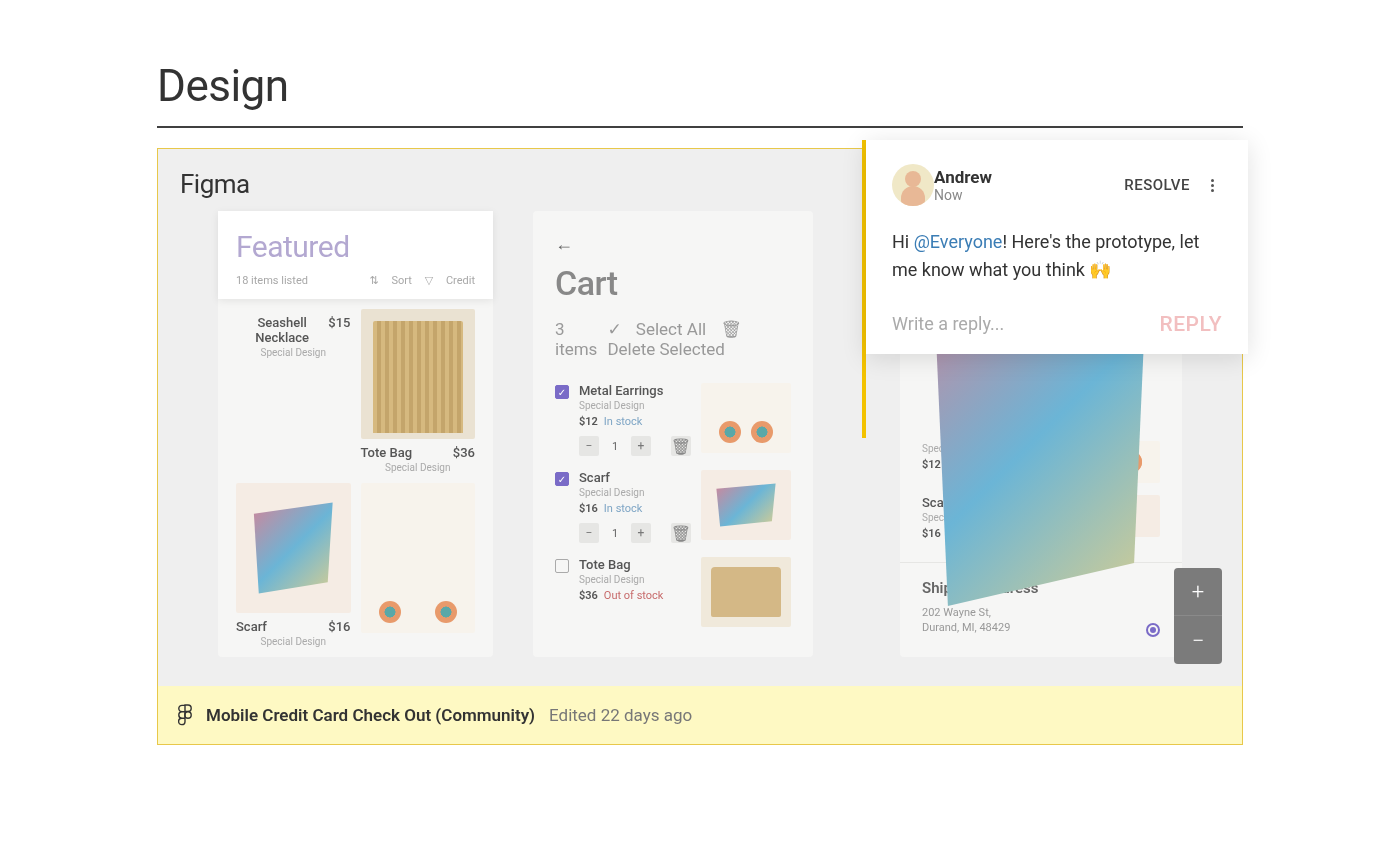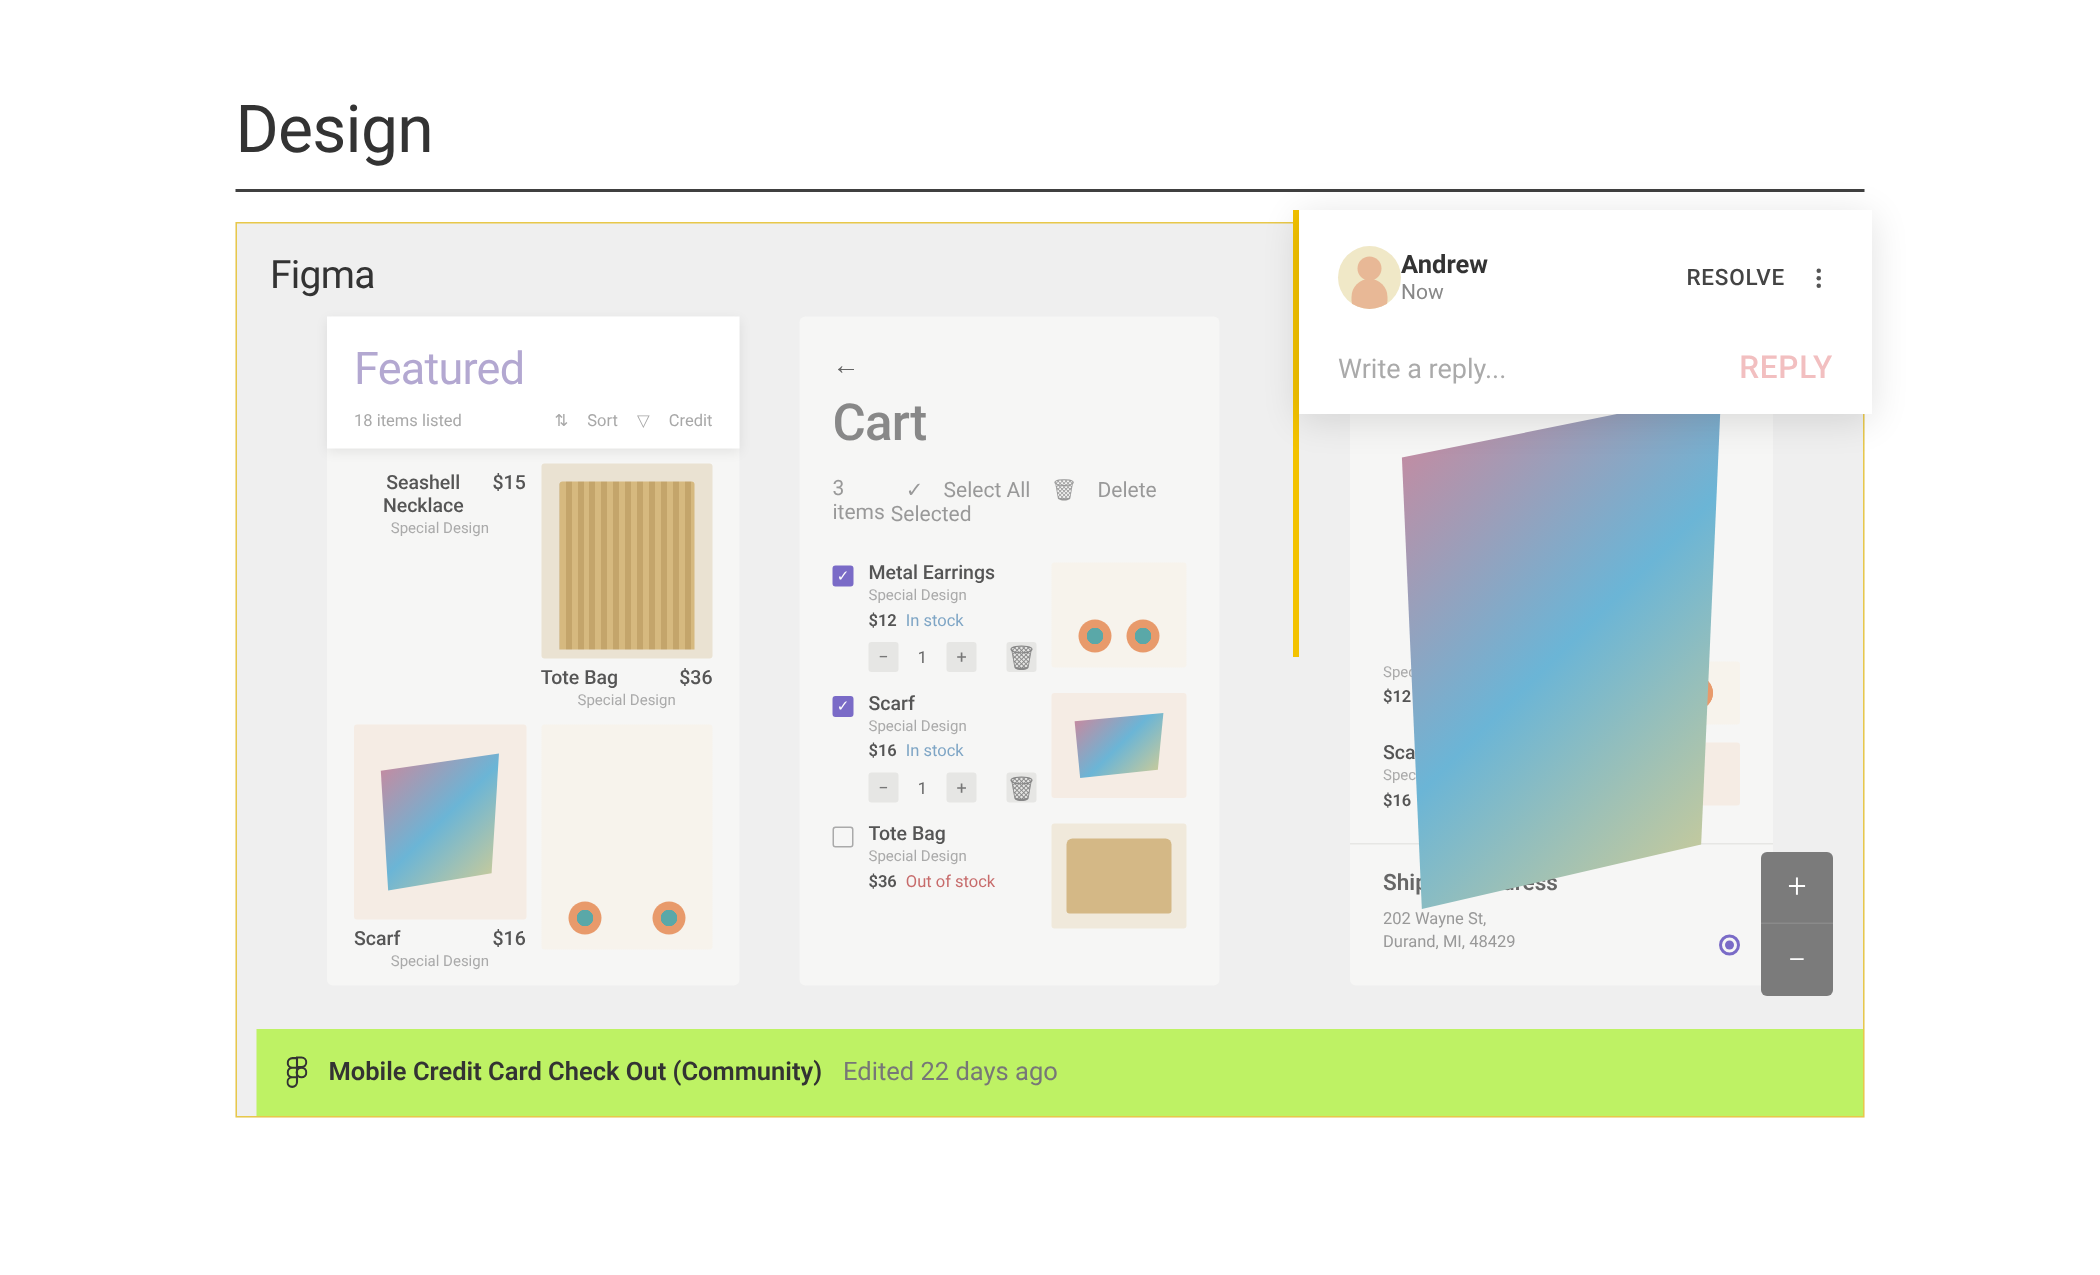--- a/index.html
+++ b/index.html
@@ -79,21 +79,21 @@
   .prod-row { display:flex; gap:10px; padding:0 18px; margin-top:10px;}
   .prod-cell { flex:1;text-align:center; }
   .prod-img { width:100%; height:130px; background:#e8dac4; border-radius:2px; position:relative;}
   .prod-name-line { display:flex; justify-content:space-between; font-size:13px; color:#555; margin-top:6px; font-weight:500;}
   .prod-tag { font-size:10px; color:#aaa; margin-top:2px;}
 
   
   .cart-top { padding:22px 22px 10px 22px; }
   .back-arrow { font-size:18px; color:#666; }
   .cart-title { font-size:34px; font-weight:500; color:#888; margin-top:8px; letter-spacing:-0.5px;}
-  .cart-sub { display:flex; font-size:14px; color:#999; margin-top:16px;}
+  .cart-sub { display:flex; font-size:17px; color:#999; margin-top:16px;}
   .cart-actions span { margin-left:10px;}
   .cart-item { display:flex; gap:10px; padding:14px 22px 0 22px; align-items:flex-start;}
   .chk { width:14px; height:14px; border:1px solid #aaa; border-radius:2px; flex-shrink:0; margin-top:2px; display:flex; align-items:center; justify-content:center; font-size:10px; color:#fff;}
   .chk.on { background:#7a6bc7; border-color:#7a6bc7;}
   .cart-item-body { flex:1; }
   .ci-name { font-size:13px; font-weight:500; color:#555;}
   .ci-tag { font-size:10px; color:#aaa; margin-top:2px;}
   .ci-line { font-size:11px; margin-top:4px;}
   .ci-price { font-weight:600; color:#555; margin-right:6px;}
   .ci-stock { color:#7ea5c5;}
@@ -160,22 +160,22 @@
     border-radius:4px;
     overflow:hidden;
     z-index:3;
   }
   .zoom-btn { height:48px; display:flex; align-items:center; justify-content:center; color:#fff; font-size:22px; font-weight:300;}
   .zoom-btn:first-child { border-bottom:1px solid #8a8a8a;}
 
   
   .card-footer {
     position:absolute;
-    bottom:0; left:13px; right:0;
-    background:#bef264;
+    bottom:0; left:0; right:0;
+    background:#fef9c3;
     padding:18px 20px;
     display:flex;
     align-items:center;
     gap:14px;
     font-size:17px;
   }
   .figma-logo { width:14px; height:22px; position:relative;}
   .figma-logo svg { width:14px; height:22px;}
   .foot-name { font-weight:600; color:#333;}
   .foot-time { color:#777;}
@@ -359,17 +359,20 @@
       <div class="c-name">Andrew</div>
       <div class="c-time">Now</div>
     </div>
     <div class="c-resolve">RESOLVE</div>
     <div class="c-more">
         <span></span>
         <span></span>
         <span></span>
       </div>
   </div>
+  <div class="c-body">
+    <span>Hi </span><span class="mention">@Everyone</span><span>! Here's the prototype, let me know what you think 🙌</span>
+  </div>
   <div class="c-foot">
     <div class="reply-input">Write a reply...</div>
     <div class="reply-btn">REPLY</div>
   </div>
 </div>
 
 </body></html>

